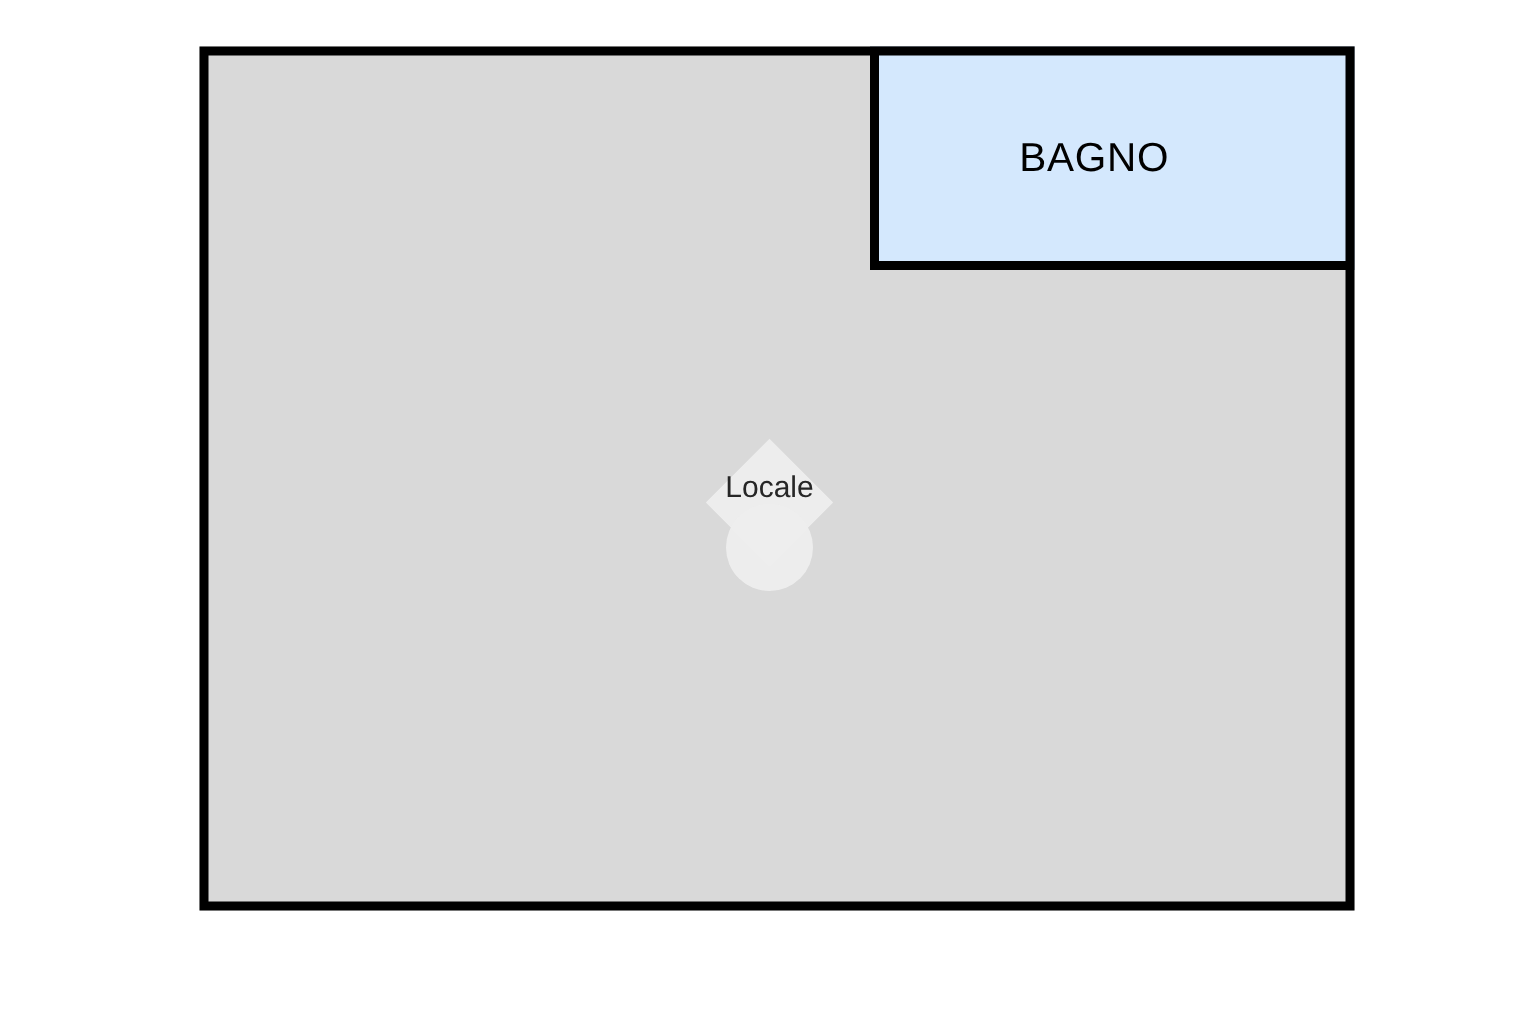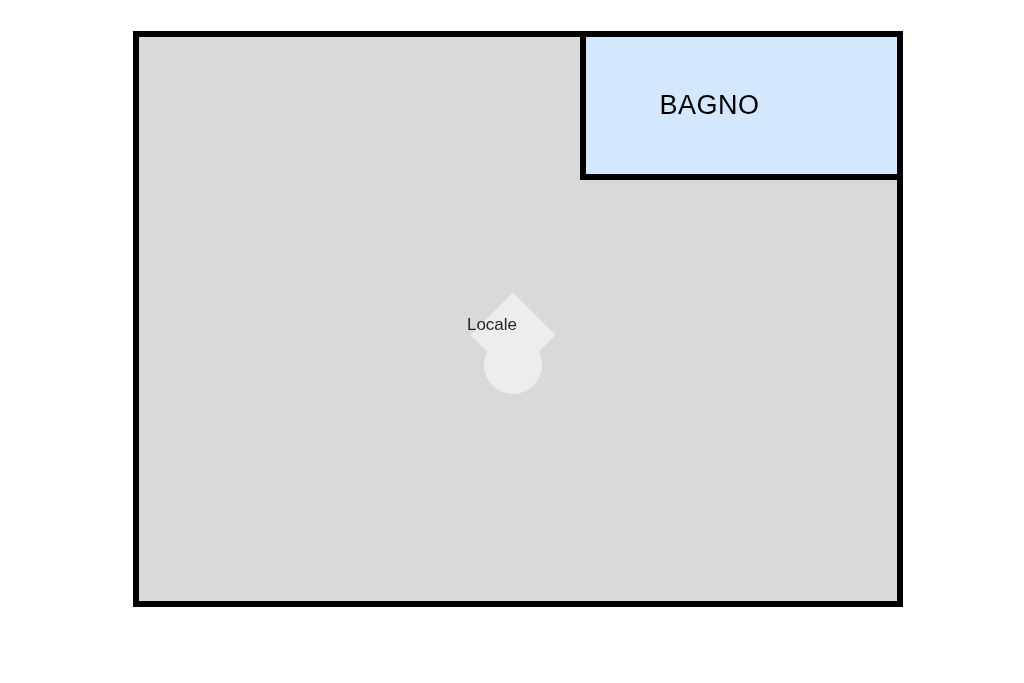--- a/index.html
+++ b/index.html
@@ -48,43 +48,43 @@
 
   
   .room-label {
     position: absolute;
     white-space: nowrap;
     color: #1a1a1a;
     user-select: none;
   }
 
   .label-bagno {
-    left: 548px;
+    left: 568px;
     top: 31px;
     width: 323px;
     height: 149px;
     display: flex;
     align-items: center;
     justify-content: center;
     font-size: 27px;
     letter-spacing: 0.5px;
     font-weight: 400;
     color: #000000;
     text-align: center;
   }
 
   .label-locale {
-    left: 392px;
+    left: 413px;
     top: 305px;
     width: 200px;
     height: 40px;
     display: flex;
     align-items: center;
     justify-content: center;
-    font-size: 17px;
+    font-size: 20px;
     font-weight: 400;
     color: #262626;
     z-index: 4;
   }
 
   
   .watermark {
     position: absolute;
     left: 455px;
     top: 285px;

